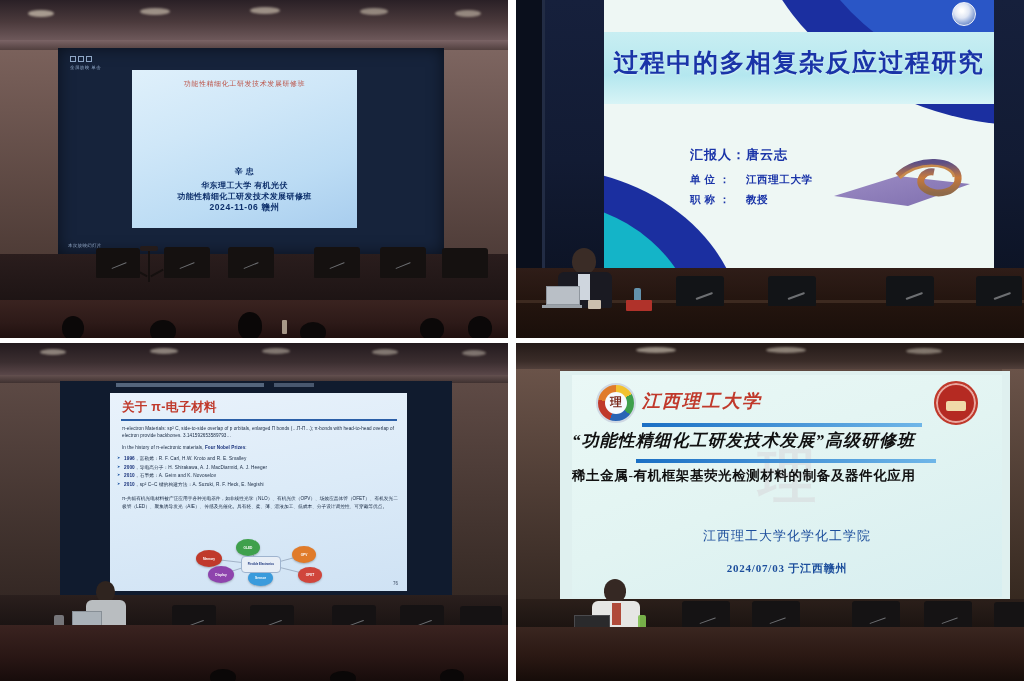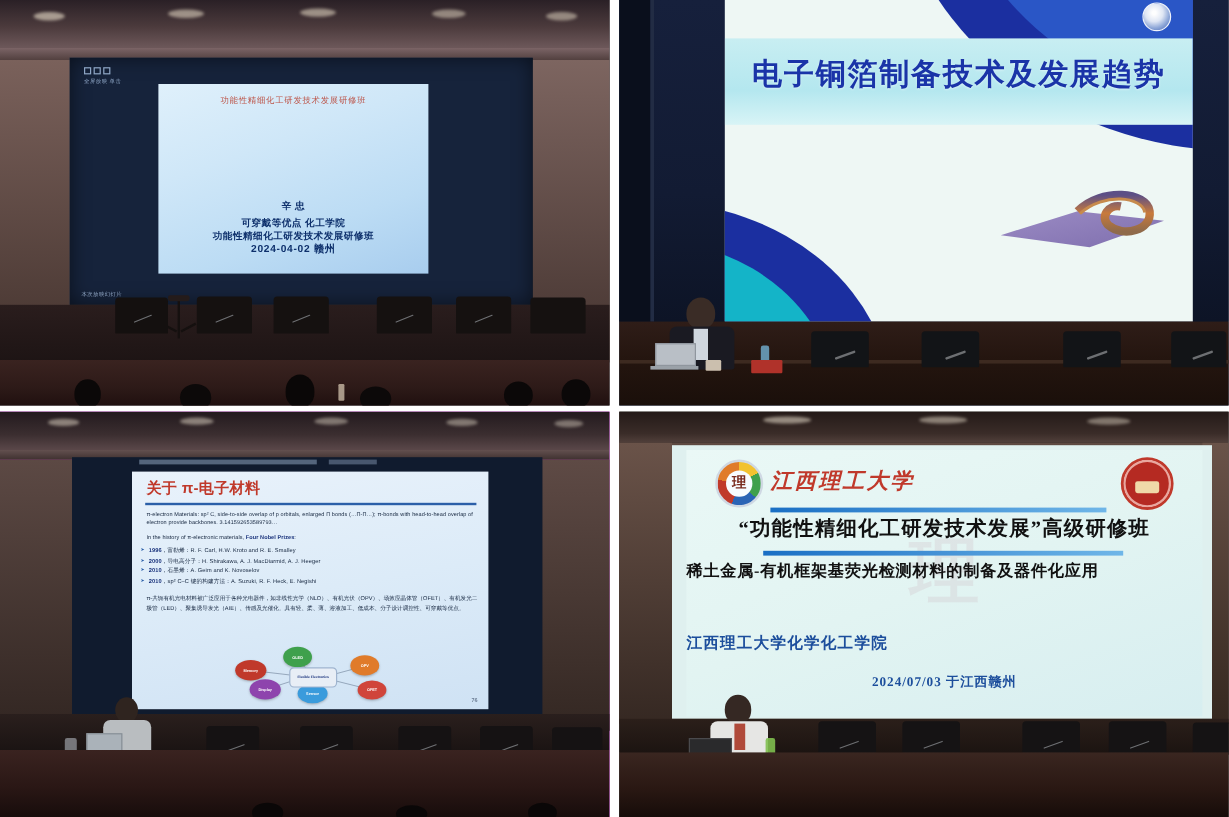--- a/index.html
+++ b/index.html
@@ -64,21 +64,21 @@
   #p2 .sl-leftcurve2{position:absolute;left:-66px;bottom:-72px;width:160px;height:140px;background:#14b4c8;border-radius:0 100% 0 0;}
   #p2 .sl-info{position:absolute;left:86px;top:150px;color:#1a34a8;}
   #p2 .sl-info .r1{font-size:13px;font-weight:700;letter-spacing:1px;margin-bottom:9px;}
   #p2 .sl-info .r{font-size:10.5px;font-weight:700;letter-spacing:.6px;margin-bottom:6px;}
   #p2 .sl-info .r .lbl{display:inline-block;width:56px;}
   #p2 .foil{position:absolute;right:22px;top:158px;width:140px;height:54px;}
   #p2 .deskfront{top:268px;height:70px;background:linear-gradient(180deg,#2f1d18 0%,#24150f 45%,#1a0f0a 100%);}
   #p2 .deskline{position:absolute;left:0;top:300px;width:100%;height:3px;background:#3d2a20;}
 
   
-  #p3{background:#a21caf;}
+  #p3{background:#c2410c;}
   #p3 .ceil{height:32px;background:linear-gradient(180deg,#231a1e 0%,#3b2e30 60%,#5a4749 100%);}
   #p3 .ceil2{position:absolute;top:32px;left:0;width:100%;height:8px;background:linear-gradient(180deg,#63504f,#3f3130);}
   #p3 .wallbg{top:40px;height:226px;background:linear-gradient(180deg,#4e3d39 0%,#43332f 45%,#372a26 100%);}
   #p3 .sidewall-l{position:absolute;left:0;top:40px;width:60px;height:226px;background:linear-gradient(180deg,#5c4944,#322622);}
   #p3 .sidewall-r{position:absolute;right:0;top:40px;width:56px;height:226px;background:linear-gradient(180deg,#5e4a45,#332722);}
   #p3 .bigscreen{left:60px;top:38px;width:392px;height:214px;background:#101b2e;}
   #p3 .ppt{position:absolute;left:50px;top:12px;width:297px;height:198px;background:linear-gradient(170deg,#e9f2fb 0%,#dcebf8 50%,#cfe2f4 100%);}
   #p3 .ppt h1{margin:0;padding:6px 0 0 12px;color:#c0392b;font-size:12.5px;font-weight:700;letter-spacing:.3px;}
   #p3 .ppt .rule{margin:3px 10px 0 11px;height:1.6px;background:#2b5fa8;}
   #p3 .ppt .para{margin:4px 10px 0 12px;color:#15263f;font-size:4.6px;line-height:7.5px;letter-spacing:.08px;}
@@ -105,25 +105,25 @@
   #p4 .slide{position:absolute;left:12px;top:4px;width:430px;height:222px;background:linear-gradient(160deg,#eaf8f6 0%,#e2f4f2 50%,#d7eef0 100%);}
   #p4 .lg-left{position:absolute;left:24px;top:8px;width:36px;height:36px;border-radius:50%;
       background:conic-gradient(#f2c230 0deg 60deg,#3fa04c 60deg 130deg,#2a64b5 130deg 200deg,#c0392b 200deg 280deg,#e07b2a 280deg 360deg);
       border:2px solid #cfd8e3;}
   #p4 .lg-left:after{content:"";position:absolute;left:50%;top:50%;transform:translate(-50%,-50%);width:22px;height:22px;border-radius:50%;background:#f7fbff;}
   #p4 .lg-left .glyph{position:absolute;left:50%;top:50%;transform:translate(-50%,-52%);z-index:2;color:#7a2a1e;font-size:12px;font-weight:700;}
   #p4 .uniname{position:absolute;left:70px;top:14px;color:#c0392b;font-size:18px;font-weight:700;font-style:italic;letter-spacing:2px;font-family:"Liberation Serif","DejaVu Serif",serif;}
   #p4 .lg-right{position:absolute;right:24px;top:6px;width:40px;height:40px;border-radius:50%;background:#b52a22;border:2.2px solid #c0392b;box-shadow:0 0 0 2px #e9a79f inset;}
   #p4 .lg-right:after{content:"";position:absolute;left:50%;top:58%;transform:translate(-50%,-50%);width:20px;height:10px;background:#f0d9a8;border-radius:2px;}
   #p4 .bar1{position:absolute;left:70px;top:48px;width:280px;height:3.5px;background:linear-gradient(90deg,#1a6fc4,#6fb6e8);}
-  #p4 .title1{position:absolute;left:0;top:54px;width:100%;text-align:center;color:#111;font-size:17px;font-weight:700;letter-spacing:1px;font-family:"Liberation Serif","DejaVu Serif",serif;}
+  #p4 .title1{position:absolute;left:0;top:54px;width:100%;color:#111;font-size:17px;font-weight:700;letter-spacing:1px;font-family:"Liberation Serif","DejaVu Serif",serif;font-style:italic;}
   #p4 .bar2{position:absolute;left:64px;top:84px;width:300px;height:3.5px;background:linear-gradient(90deg,#1a6fc4,#6fb6e8);}
   #p4 .title2{position:absolute;left:0;top:92px;width:100%;text-align:left;color:#111;font-size:13.5px;font-weight:700;letter-spacing:.6px;font-family:"Liberation Serif","DejaVu Serif",serif;}
   #p4 .speaker{position:absolute;left:0;top:126px;width:100%;text-align:center;color:#1c4e9c;font-size:12px;font-weight:700;letter-spacing:1px;font-family:"Liberation Serif","DejaVu Serif",serif;}
-  #p4 .affil{position:absolute;left:0;top:152px;width:100%;color:#1c4e9c;font-size:13px;font-weight:700;letter-spacing:1px;font-family:"Liberation Serif","DejaVu Serif",serif;}
+  #p4 .affil{position:absolute;left:0;top:152px;width:100%;text-align:center;color:#1c4e9c;font-size:13px;font-weight:400;letter-spacing:1px;font-family:"Liberation Serif","DejaVu Serif",serif;}
   #p4 .whenwhere{position:absolute;left:0;top:186px;width:100%;text-align:center;color:#1c4e9c;font-size:11px;font-weight:700;letter-spacing:.8px;font-family:"Liberation Serif","DejaVu Serif",serif;}
   #p4 .wm{position:absolute;left:50%;top:46%;transform:translate(-50%,-50%);font-size:58px;color:rgba(190,150,160,.16);font-weight:700;}
   #p4 .deskshadow{position:absolute;left:0;top:256px;width:100%;height:28px;background:linear-gradient(180deg,#2b1f1a,#1c1411);}
   #p4 .deskfront{top:284px;height:54px;background:linear-gradient(180deg,#3a2620 0%,#2a1813 55%,#160c09 100%);}
 </style>
 </head>
 <body>
 
 <div class="collage">
 
@@ -144,24 +144,24 @@
       <div class="ui-tl">
         <span class="ui-sq"></span><span class="ui-sq"></span><span class="ui-sq"></span>
         <div style="margin-top:3px;">全屏放映  单击</div>
       </div>
       <div class="ui-bl">本次放映幻灯片</div>
 
       <div class="ppt">
         <div class="subhdr">功能性精细化工研发技术发展研修班</div>
         <div class="who">
           <div>辛 忠</div>
-          <div style="margin-top:3px;">可穿戴等优点 化工学院</div>
+          <div style="margin-top:3px;">华东理工大学 有机光伏</div>
           <div>功能性精细化工研发技术发展研修班</div>
         </div>
-        <div class="date">2024-04-02  赣州</div>
+        <div class="date">2024-11-06  赣州</div>
       </div>
     </div>
 
     <div class="deskshadow"></div>
 
     <div style="position:absolute;left:148px;top:248px;width:2px;height:34px;background:#15100f;"></div>
     <div style="position:absolute;left:140px;top:246px;width:18px;height:5px;background:#241b1a;border-radius:2px;"></div>
     <div style="position:absolute;left:134px;top:272px;width:14px;height:2px;background:#15100f;transform:rotate(28deg);"></div>
     <div style="position:absolute;left:150px;top:272px;width:14px;height:2px;background:#15100f;transform:rotate(-28deg);"></div>
 
@@ -190,23 +190,34 @@
 
   <div class="panel" id="p2">
     <div class="wall wallbg"></div>
     <div style="position:absolute;left:0;top:0;width:26px;height:268px;background:#0a0f1c;"></div>
     <div style="position:absolute;left:26px;top:0;width:3px;height:268px;background:#222c44;"></div>
 
     <div class="screen slide">
       <div class="sl-curve"></div>
       <div class="sl-curve2"></div>
       <div class="sl-band"></div>
-      <div class="sl-title">电子铜箔制备技术及发展趋势</div>
+      <div class="sl-title">过程中的多相复杂反应过程研究</div>
       <div class="sl-logo"></div>
 
+      <div class="sl-info">
+        <div class="r1">
+          <span>汇报人：</span><span>唐云志</span>
+        </div>
+        <div class="r">
+          <span class="lbl">单 位 ：</span><span>江西理工大学</span>
+        </div>
+        <div class="r">
+          <span class="lbl">职 称 ：</span><span>教授</span>
+        </div>
+      </div>
 
       <svg class="foil" viewBox="0 0 140 54">
         <defs>
           <linearGradient id="fg1" x1="0" y1="0" x2="1" y2="1">
             <stop offset="0" stop-color="#9b8bc4"></stop>
               <stop offset="1" stop-color="#7f6fae"></stop>
           </linearGradient>
           <linearGradient id="fg2" x1="0" y1="0" x2="0" y2="1">
             <stop offset="0" stop-color="#5c4f86"></stop>
               <stop offset="0.5" stop-color="#c87a3c"></stop>

